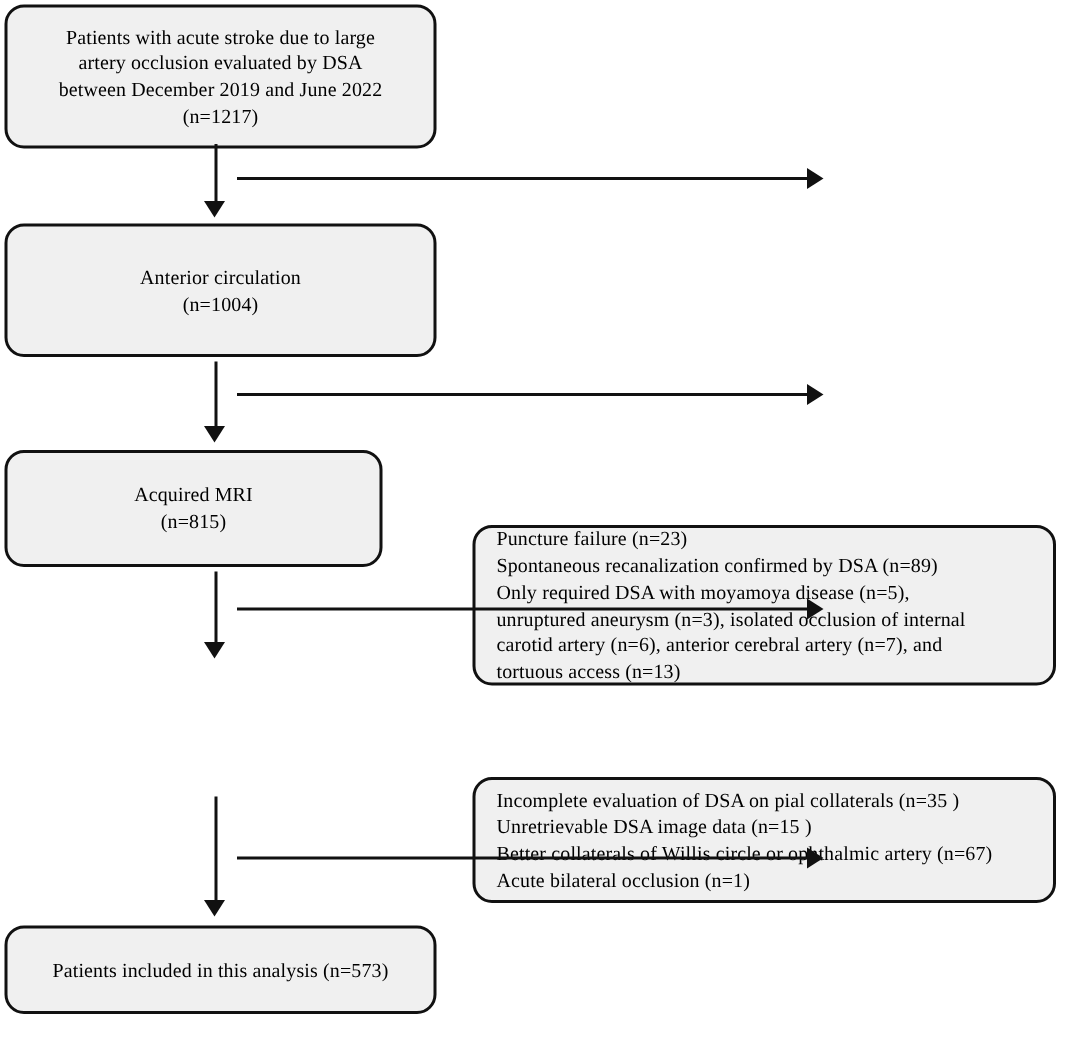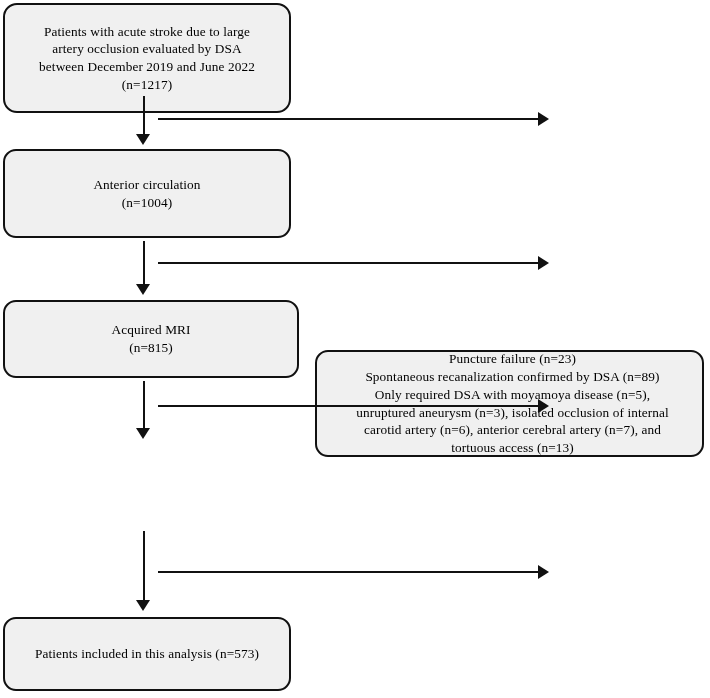--- a/index.html
+++ b/index.html
@@ -35,32 +35,32 @@
   .node .txt {
     display: block;
     width: 100%;
     font-size: 13.3px;
     line-height: 1.33;
     text-align: center;
     white-space: pre-line;
     letter-spacing: 0.1px;
   }
   .node.left-align .txt {
-    text-align: center;
+    text-align: left;
     padding-left: 6px;
   }
   .node.exclusion {
     border-width: 2.4px;
   }
   
-  #node-enrolled   { left: 3px;   top: 3px;    width: 288px; height: 110px; border-radius: 14px; }
+  #node-enrolled   { left: 3px;   top: 3px;    width: 288px; height: 96px; }
   #node-anterior   { left: 3px;   top: 149px;  width: 288px; height: 89px; justify-content: flex-end; }
-  #node-mri        { left: 3px;   top: 300px;  width: 296px; height: 78px; }
+  #node-mri        { left: 3px;   top: 300px;  width: 252px; height: 78px; }
   #node-thrombect  { left: 3px;   top: 445px;  width: 288px; height: 83px; }
-  #node-included   { left: 3px;   top: 617px;  width: 288px; height: 74px; justify-content: center; }
+  #node-included   { left: 3px;   top: 617px;  width: 288px; height: 59px; justify-content: center; }
 
   
   #node-excl-1 { left: 315px; top: 88px;  width: 389px; height: 62px; }
   #node-excl-2 { left: 315px; top: 238px; width: 389px; height: 51px; }
   #node-excl-3 { left: 315px; top: 350px; width: 389px; height: 107px; }
   #node-excl-4 { left: 315px; top: 518px; width: 389px; height: 84px; }
 
   
   .vline {
     position: absolute;
@@ -132,20 +132,26 @@
 
   <div class="node exclusion left-align" id="node-excl-3">
     <span class="txt">Puncture failure (n=23)
 Spontaneous recanalization confirmed by DSA (n=89)
 Only required DSA with moyamoya disease (n=5),
 unruptured aneurysm (n=3), isolated occlusion of internal
 carotid artery (n=6), anterior cerebral artery (n=7),  and
 tortuous access (n=13)</span>
   </div>
 
+  <div class="node exclusion left-align" id="node-excl-4">
+    <span class="txt">Incomplete evaluation of DSA on pial collaterals  (n=35 )
+Unretrievable DSA image data (n=15 )
+Better collaterals of Willis circle or ophthalmic artery (n=67)
+Acute bilateral occlusion (n=1)</span>
+  </div>
 
   <div class="vline" id="v1"></div>
   <div class="vhead" id="v1h"></div>
   <div class="hline" id="h1"></div>
   <div class="hhead" id="h1a"></div>
 
   <div class="vline" id="v2"></div>
   <div class="vhead" id="v2h"></div>
   <div class="hline" id="h2"></div>
   <div class="hhead" id="h2a"></div>

